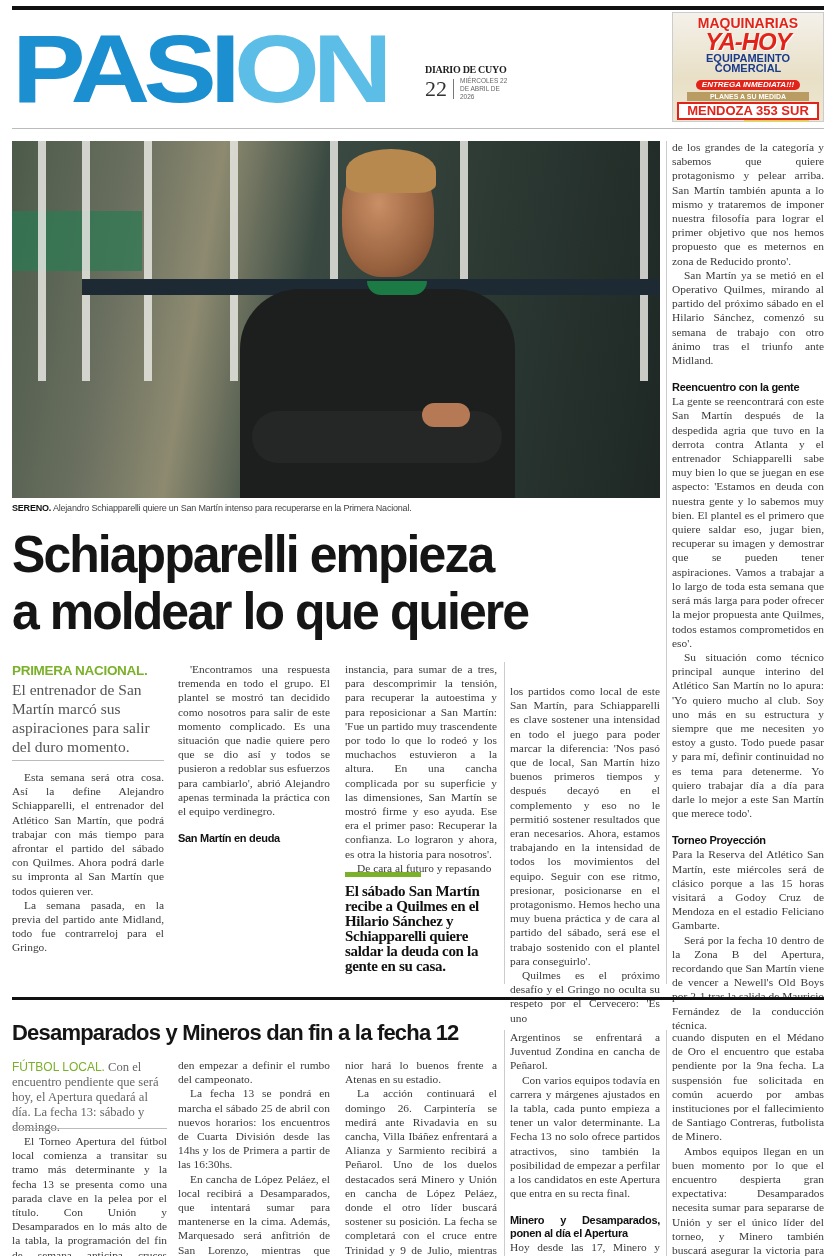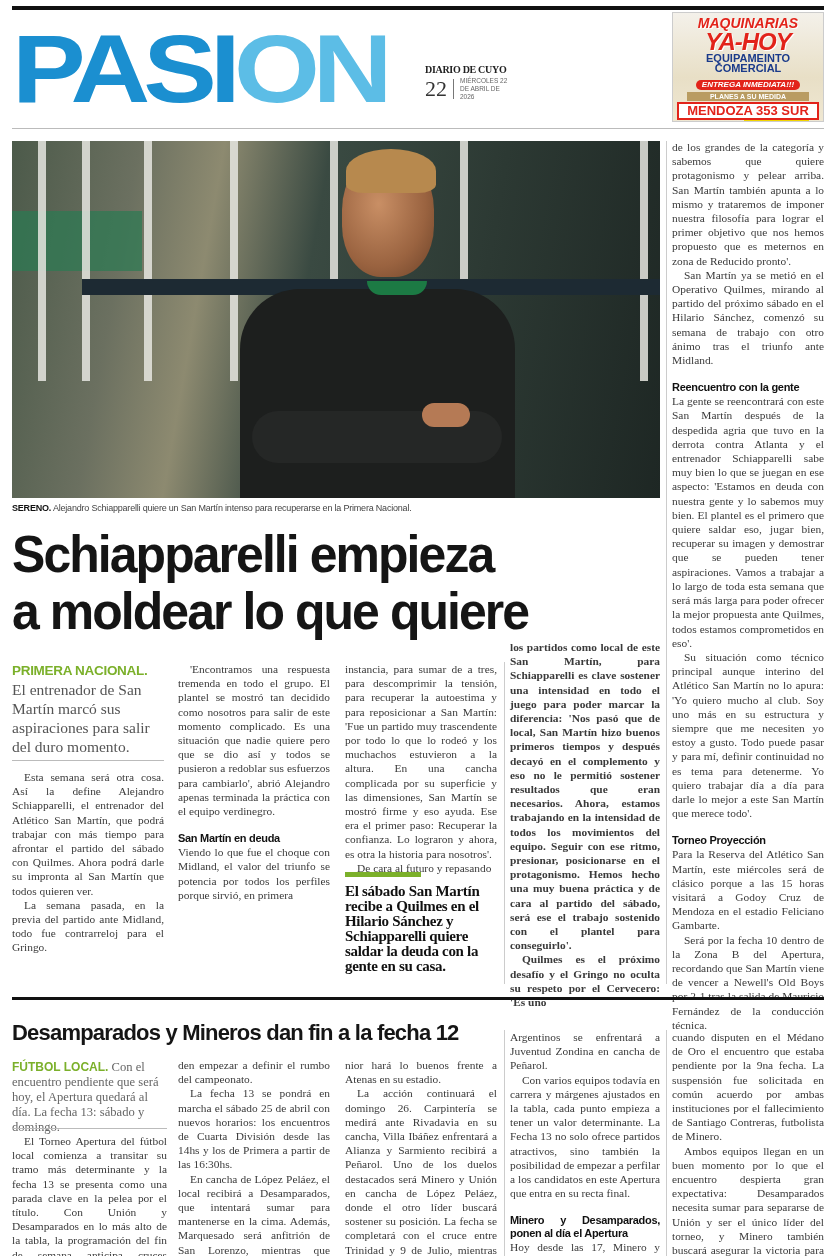--- a/index.html
+++ b/index.html
@@ -16,21 +16,21 @@
   .logo .c2 { color: #5cbde6; }
   .paper { position: absolute; left: 413px; top: 50px; }
   .paper-name { font-family: "Liberation Serif", serif; font-size: 10px; font-weight: bold; color: #222; letter-spacing: -0.3px; }
   .paper-meta { display: flex; align-items: center; margin-top: 2px; }
   .page-num { font-size: 22px; color: #333; padding-right: 6px; border-right: 1px solid #777; line-height: 20px; }
   .page-date { font-family: "Liberation Sans", sans-serif; font-size: 6.5px; color: #666; padding-left: 6px; line-height: 8px; width: 60px; text-transform: uppercase; }
 
   .ad { position: absolute; left: 672px; top: 12px; width: 152px; height: 110px; border: 1px solid #ccc;
         background: linear-gradient(180deg, #f4f1ea 0%, #e8dfc6 60%, #efe7d2 100%); text-align: center;
         font-family: "Liberation Sans", sans-serif; overflow: hidden; }
-  .ad-brand { color: #e2231a; font-weight: 900; font-style: italic; font-size: 14px; line-height: 16px; margin-top: 2px; text-shadow: 1px 1px 0 #fff; }
+  .ad-brand { color: #e2231a; font-weight: 900; font-size: 14px; line-height: 16px; margin-top: 2px; text-shadow: 1px 1px 0 #fff; }
   .ad-name { color: #e2231a; font-weight: 900; font-style: italic; font-size: 24px; line-height: 22px; letter-spacing: -1px; text-shadow: 1px 1px 0 #fff; }
   .ad-line { color: #1a3a8a; font-weight: bold; font-size: 11px; line-height: 10px; }
   .ad-pill { display: inline-block; background: #e2231a; color: #fff; font-size: 8px; font-weight: bold; font-style: italic; padding: 0 6px; border-radius: 6px; line-height: 10px; }
   .ad-sub { color: #fff; font-size: 7px; font-weight: bold; background: #b99c62; line-height: 9px; margin: 1px 14px; }
   .ad-address { border: 2px solid #e2231a; background: #fff; color: #e2231a; font-weight: 900; font-size: 13px; line-height: 14px; margin: 1px 4px 0; }
   .ad-city { font-weight: 900; font-size: 12px; line-height: 14px; }
   .ad-city .r { color: #e2231a; }
   .ad-city .b { color: #404040; background: #f2d500; padding: 0 2px; }
 
   .header-rule { position: absolute; left: 12px; top: 128px; width: 812px; height: 1px; background: #bbb; }
@@ -66,21 +66,21 @@
   .quote-bar { position: absolute; left: 345px; top: 872px; width: 76px; height: 5px; background: #7bb02a; }
   .pullquote { position: absolute; left: 345px; top: 884px; width: 152px; font-family: "Liberation Serif", serif; font-weight: bold;
                font-size: 15px; line-height: 15px; color: #111; letter-spacing: -0.3px; }
 
   .col-divider { position: absolute; width: 1px; background: #ccc; }
 
   .section-rule { position: absolute; left: 12px; top: 997px; width: 812px; height: 3px; background: #111; }
   .headline2 { position: absolute; left: 12px; top: 1020px; font-family: "Liberation Sans", sans-serif; font-weight: 900; font-size: 22px;
                color: #151515; letter-spacing: -0.8px; }
   .lead2 { position: absolute; left: 12px; top: 1060px; width: 155px; font-size: 12.6px; line-height: 15px; color: #666; }
-  .lead2 .kicker { font-family: "Liberation Sans", sans-serif; font-weight: 700; color: #7bb02a; font-size: 12px; }
+  .lead2 .kicker { font-family: "Liberation Sans", sans-serif; font-weight: 400; color: #7bb02a; font-size: 12px; }
   .lead2-rule { position: absolute; left: 12px; top: 1128px; width: 155px; height: 1px; background: #bbb; }
 </style>
 </head>
 <body>
 
 <div class="top-rule"></div>
 
 <div class="masthead">
   <div class="logo">
     <span class="c1">PASI</span>
@@ -137,33 +137,32 @@
 <div class="lead-rule"></div>
 
 <div class="col" style="left:12px; top:770px; width:152px;">
   <p>Esta semana será otra cosa. Así la define Alejandro Schiapparelli, el entrenador del Atlético San Martín, que podrá trabajar con más tiempo para afrontar el partido del sábado con Quilmes. Ahora podrá darle su impronta al San Martín que todos quieren ver.</p>
   <p>La semana pasada, en la previa del partido ante Midland, todo fue contrarreloj para el Gringo.</p>
 </div>
 
 <div class="col" style="left:178px; top:662px; width:152px;">
   <p>'Encontramos una respuesta tremenda en todo el grupo. El plantel se mostró tan decidido como nosotros para salir de este momento complicado. Es una situación que nadie quiere pero que se dio así y todos se pusieron a redoblar sus esfuerzos para cambiarlo', abrió Alejandro apenas terminada la práctica con el equipo verdinegro.</p>
   <h4>San Martín en deuda</h4>
-  <p>Viendo lo que fue el choque con Midland, el valor del triunfo se potencia por todos los perfiles porque sirvió, en primera</p>
 </div>
 
 <div class="col" style="left:345px; top:662px; width:152px;">
   <p style="text-indent:0">instancia, para sumar de a tres, para descomprimir la tensión, para recuperar la autoestima y para reposicionar a San Martín: 'Fue un partido muy trascendente por todo lo que lo rodeó y los muchachos estuvieron a la altura. En una cancha complicada por su superficie y las dimensiones, San Martín se mostró firme y eso ayuda. Ese era el primer paso: Recuperar la confianza. Lo lograron y ahora, es otra la historia para nosotros'.</p>
   <p>De cara al futuro y repasando</p>
 </div>
 <div class="quote-bar"></div>
 <div class="pullquote">El sábado San Martín recibe a Quilmes en el Hilario Sánchez y Schiapparelli quiere saldar la deuda con la gente en su casa.</div>
 
 <div class="col-divider" style="left:504px; top:662px; height:322px;"></div>
 
-<div class="col" style="left:510px; top:640px; width:150px;font-weight:bold;">
+<div class="col" style="left:510px; top:684px; width:150px;">
   <p style="text-indent:0">los partidos como local de este San Martín, para Schiapparelli es clave sostener una intensidad en todo el juego para poder marcar la diferencia: 'Nos pasó que de local, San Martín hizo buenos primeros tiempos y después decayó en el complemento y eso no le permitió sostener resultados que eran necesarios. Ahora, estamos trabajando en la intensidad de todos los movimientos del equipo. Seguir con ese ritmo, presionar, posicionarse en el protagonismo. Hemos hecho una muy buena práctica y de cara al partido del sábado, será ese el trabajo sostenido con el plantel para conseguirlo'.</p>
   <p>Quilmes es el próximo desafío y el Gringo no oculta su respeto por el Cervecero: 'Es uno</p>
 </div>
 
 <div class="col-divider" style="left:666px; top:141px; height:843px;"></div>
 
 <div class="col" style="left:672px; top:140px; width:152px;">
   <p style="text-indent:0">de los grandes de la categoría y sabemos que quiere protagonismo y pelear arriba. San Martín también apunta a lo mismo y trataremos de imponer nuestra filosofía para lograr el primer objetivo que nos hemos propuesto que es meternos en zona de Reducido pronto'.</p>
   <p>San Martín ya se metió en el Operativo Quilmes, mirando al partido del próximo sábado en el Hilario Sánchez, comenzó su semana de trabajo con otro ánimo tras el triunfo ante Midland.</p>
   <h4>Reencuentro con la gente</h4>

